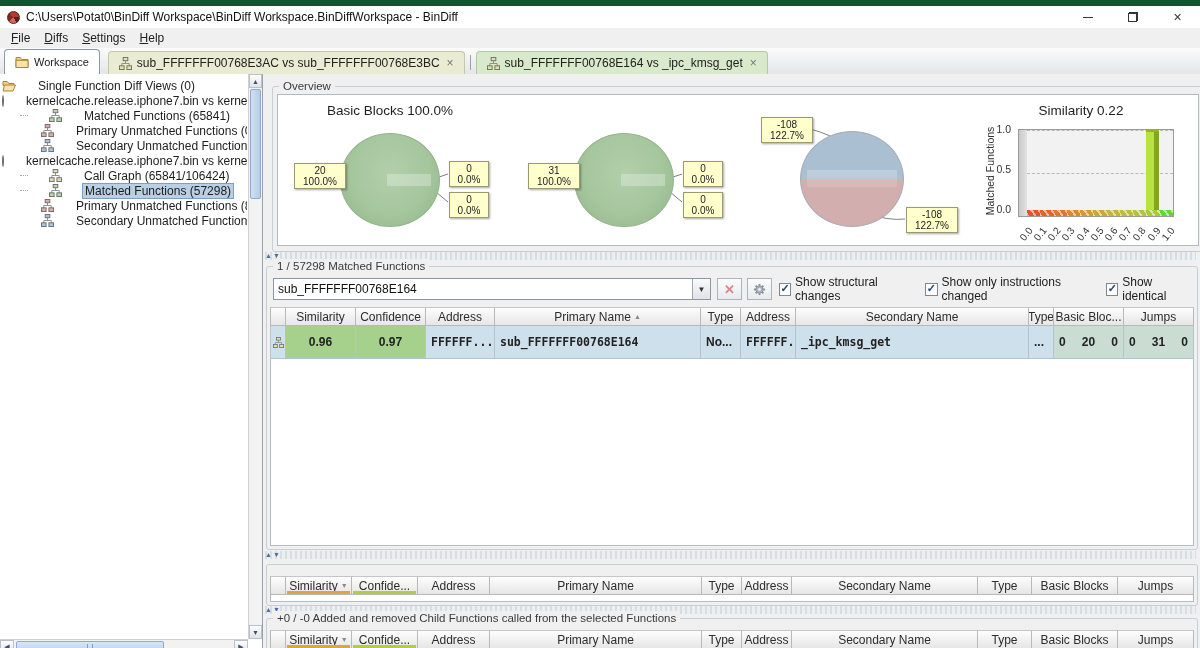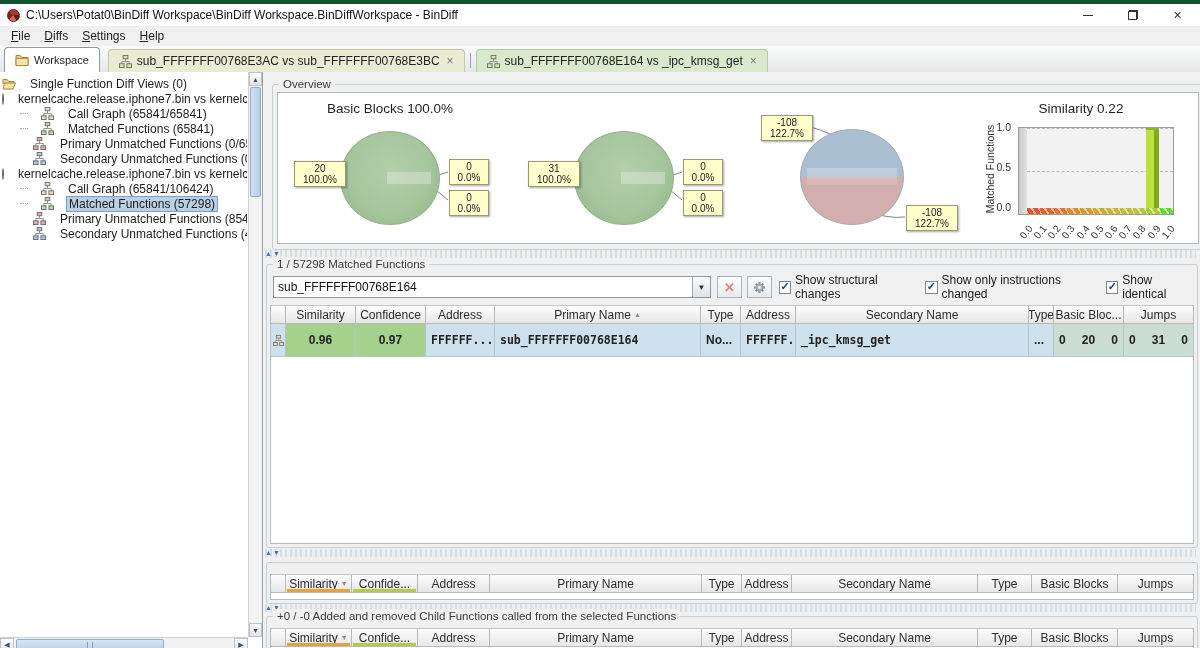--- a/index.html
+++ b/index.html
@@ -1,18 +1,18 @@
 <!DOCTYPE html>
 <html><head>
 <meta charset="utf-8">
 <style>
   html,body{margin:0;padding:0;background:#c8c8c8;}
   .app{position:relative;width:1200px;height:648px;background:#f0f0f0;overflow:hidden;
        font-family:"Liberation Sans",sans-serif;font-size:12px;color:#222;
-       border-top:4px solid #14532d;box-sizing:border-box;}
+       border-top:6px solid #14532d;box-sizing:border-box;}
 
   
   .titlebar{position:absolute;left:0;top:0;width:1200px;height:22px;background:#ffffff;
             display:flex;align-items:center;}
   .app-logo{width:13px;height:13px;border-radius:50%;margin:0 6px 0 7px;
             background:conic-gradient(#b03a2e 0 90deg,#5a1f1a 90deg 150deg,#d56a5a 150deg 230deg,#7e2a20 230deg 310deg,#b03a2e 310deg 360deg);
             border:1px solid #5a1f1a;box-sizing:border-box;}
   .title-text{font-size:12px;color:#111;}
   .win-controls{margin-left:auto;display:flex;height:22px;}
   .win-btn{width:45px;height:22px;display:flex;align-items:center;justify-content:center;color:#333;}
@@ -48,21 +48,21 @@
   .ic-primary rect{fill:#e4a8a8;}
   .ic-secondary rect{fill:#a8c4e0;}
   .ic-diff rect{fill:#dde6a0;}
   .pie-icon{display:inline-block;width:12px;height:12px;border-radius:50%;border:1px solid #6b6b6b;box-sizing:border-box;
             background:conic-gradient(#a9c2dc 0 120deg,#d08a8a 120deg 215deg,#8fba8f 215deg 360deg);}
 
   
   .treepanel{position:absolute;left:0;top:68px;width:263px;height:580px;background:#ffffff;
              border-right:1px solid #98a2ac;box-sizing:border-box;}
   .tree{position:absolute;left:2px;top:4px;right:15px;bottom:16px;overflow:hidden;white-space:nowrap;}
-  .trow{height:15px;display:flex;align-items:center;gap:12px;font-size:12px;color:#1d1d1d;}
+  .trow{height:15px;display:flex;align-items:center;gap:20px;font-size:12px;color:#1d1d1d;}
   .trow .lbl{padding:0 2px;}
   .trow.sel .lbl{background:#b8cfe5;border:1px solid #7d9ec6;padding:0 2px;box-sizing:border-box;}
   .tchild{margin-left:18px;position:relative;}
   .tchild .trow::before{content:"";width:8px;border-top:1px dotted #aaa;margin-right:1px;}
 
   
   .vscroll{position:absolute;right:0;top:0;width:14px;bottom:15px;background:#f2f2f2;border-left:1px solid #d0d0d0;box-sizing:border-box;}
   .hscroll{position:absolute;left:0;bottom:0;height:15px;right:14px;background:#f2f2f2;border-top:1px solid #d0d0d0;box-sizing:border-box;display:flex;align-items:center;}
   .sb-btn{width:14px;height:14px;display:flex;align-items:center;justify-content:center;font-size:7px;color:#44506a;
           background:linear-gradient(#fdfdfd,#dfe4ea);border:1px solid #b9c2cc;box-sizing:border-box;}
@@ -215,29 +215,20 @@
             <path d="M2.5 5h11L11 11H1z" fill="#f9e2a6" stroke="#a98439"></path>
           </svg>
         <span class="lbl">Single Function Diff Views (0)</span>
       </div>
       <div class="trow">
         <span class="pie-icon"></span>
         <span class="lbl">kernelcache.release.iphone7.bin vs kernelcach</span>
       </div>
       <div class="tchild">
         <div class="trow">
-          <span class="org-icon ic-cg"><svg width="13" height="13" viewBox="0 0 14 14">
-                <path d="M7 4v3M3 10V7h8v3"></path>
-                <rect x="4.5" y="0.5" width="5" height="3.5"></rect>
-                <rect x="0.5" y="9.5" width="5" height="4"></rect>
-                <rect x="8.5" y="9.5" width="5" height="4"></rect>
-              </svg></span>
-          <span class="lbl">Call Graph (65841/65841)</span>
-        </div>
-        <div class="trow">
           <span class="org-icon ic-matched"><svg width="13" height="13" viewBox="0 0 14 14">
                 <path d="M7 4v3M3 10V7h8v3"></path>
                 <rect x="4.5" y="0.5" width="5" height="3.5"></rect>
                 <rect x="0.5" y="9.5" width="5" height="4"></rect>
                 <rect x="8.5" y="9.5" width="5" height="4"></rect>
               </svg></span>
           <span class="lbl">Matched Functions (65841)</span>
         </div>
         <div class="trow">
           <span class="org-icon ic-primary"><svg width="13" height="13" viewBox="0 0 14 14">

